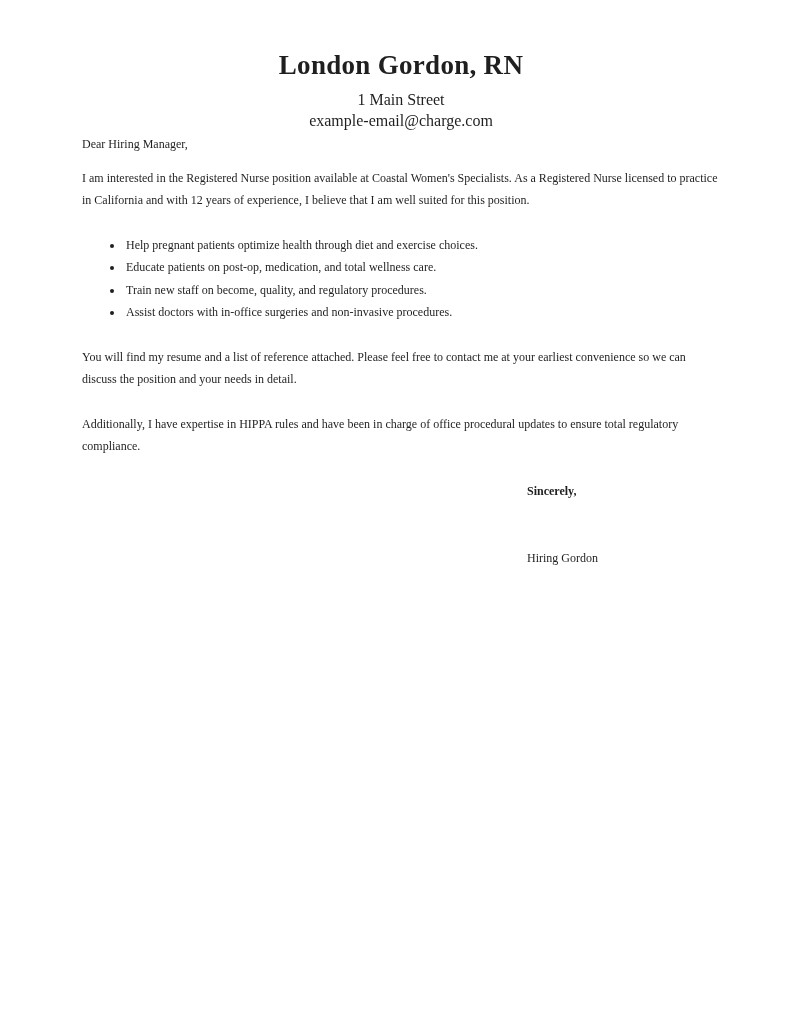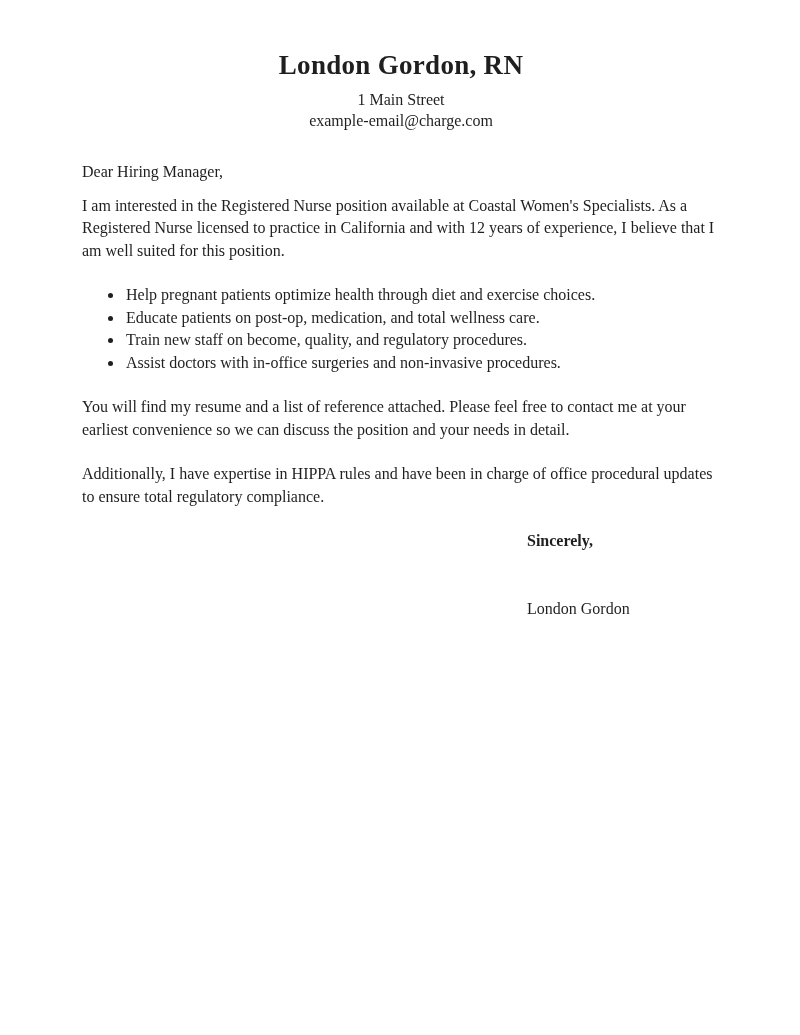--- a/index.html
+++ b/index.html
@@ -25,22 +25,22 @@
     margin: 0 0 9px 0;
     letter-spacing: 0.3px;
   }
   .contact-line {
     font-size: 16px;
     line-height: 20.5px;
     margin: 0;
     text-align: center;
   }
   .letter-body {
-    margin-top: 30px;
-    font-size: 16px;
+    margin-top: 2px;
+    font-size: 12px;
     line-height: 22.5px;
   }
   .salutation { margin: 0 0 11px 0; }
   .para { margin: 0 0 22px 0; }
   ul.duties {
     margin: 0 0 22px 0;
     padding: 0 0 0 42px;
     list-style-type: disc;
   }
   ul.duties li {
@@ -79,18 +79,18 @@
       <li>Train new staff on become, quality, and regulatory procedures.</li>
       <li>Assist doctors with in-office surgeries and non-invasive procedures.</li>
     </ul>
 
     <p class="para">You will find my resume and a list of reference attached. Please feel free to contact me at your earliest convenience so we can discuss the position and your needs in detail.</p>
 
     <p class="para">Additionally, I have expertise in HIPPA rules and have been in charge of office procedural updates to ensure total regulatory compliance.</p>
 
     <div class="closing">
       <p class="signoff">Sincerely,</p>
-      <p class="signature">London Gordon</p>
+      <p class="signature">Hiring Gordon</p>
     </div>
 
   </div>
 
 </div>
 
 </body></html>

